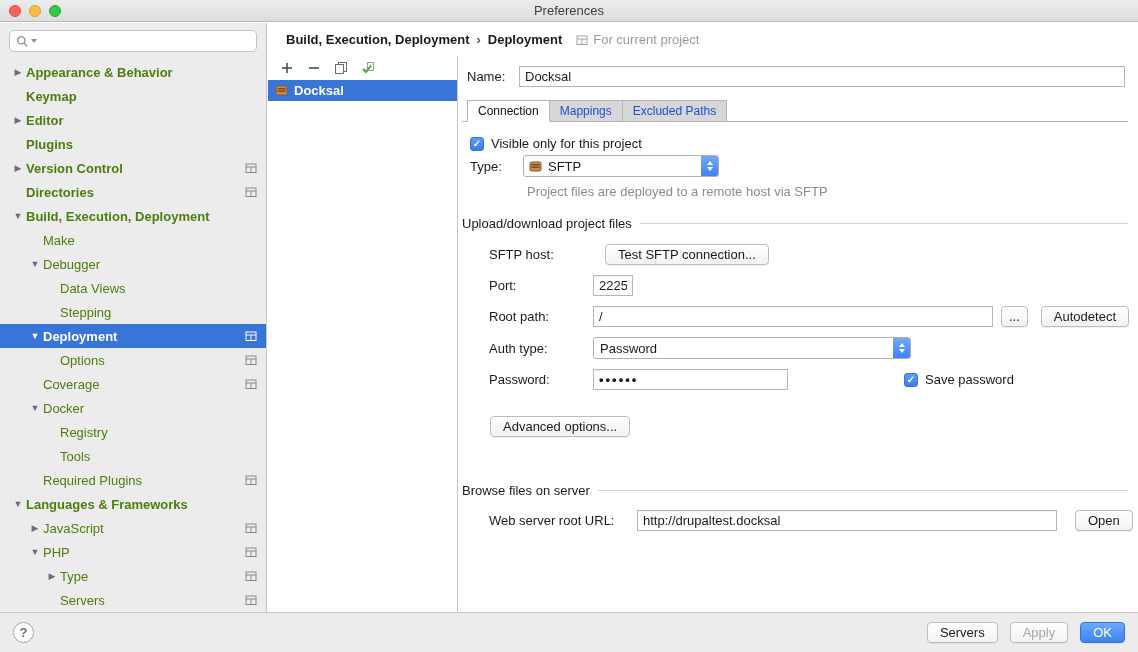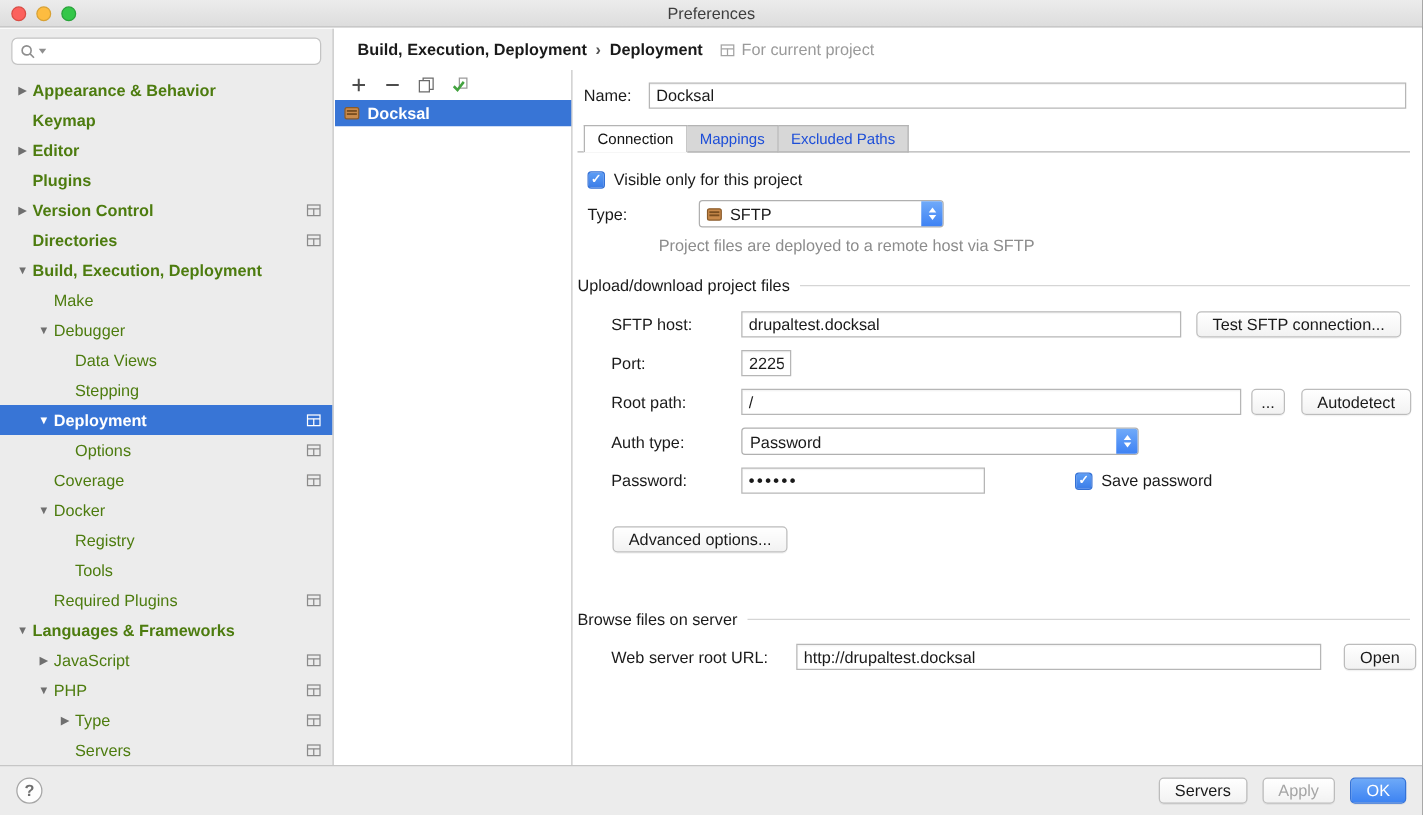--- a/index.html
+++ b/index.html
@@ -79,21 +79,21 @@
   .tab.selected { background:#fff; border-bottom:1px solid #fff; color:#111; }
   
   .cb-row { margin:14px 0 0 8px; }
   .checkbox {
     width:14px; height:14px; border-radius:3px; flex:none;
     background:linear-gradient(#5c9df5,#3b7de8); border:1px solid #3471d6;
     display:flex; align-items:center; justify-content:center;
   }
   .checkbox.checked::after { content:"✓"; color:#fff; font-size:10px; font-weight:bold; line-height:1; }
   .cb-label { margin-left:7px; }
-  .type-row { margin:9px 0 0 8px;gap:36px; }
+  .type-row { margin:4px 0 0 8px; }
   .type-label { width:53px; }
   .combo {
     height:22px; border:1px solid #b0b0b0; border-radius:3px; background:#fff;
     display:flex; align-items:center; position:relative; flex:none;
   }
   .combo-icon { line-height:0; margin-left:5px; flex:none; }
   .combo-text { margin-left:6px; flex:1; white-space:nowrap; overflow:hidden; }
   .combo-cap {
     flex:none; width:17px; align-self:stretch; margin-left:auto;
     background:linear-gradient(#70aaf9,#3e82f4); border-radius:0 2px 2px 0;
@@ -116,21 +116,21 @@
     border:1px solid #bcbcbc; border-radius:4px; font:13px "Liberation Sans",sans-serif;
     color:#1a1a1a; cursor:default; flex:none; box-shadow:0 1px 0 rgba(0,0,0,0.05);
   }
   .btn.primary { background:linear-gradient(#6da9f8,#3d83f2); border-color:#3372d8; color:#fff; }
   .btn.disabled { color:#a5a5a5; }
   .btn.small { padding:0 7px; }
   .test-btn { margin-left:12px; }
   .browse-btn { margin-left:8px; }
   .autodetect-btn { margin-left:13px; }
   .open-btn { margin-left:18px; }
-  .save-pw { margin-left:72px; display:flex; align-items:center; }
+  .save-pw { margin-left:116px; display:flex; align-items:center; }
   .adv-row { margin:26px 0 0 28px; }
   .section2 { margin-top:46px; }
   .web-row { margin-top:12px; }
   .pw-field { font-weight:bold; letter-spacing:2px; }
   
   .footer {
     position:absolute; left:0; right:0; bottom:0; height:40px; background:#ececec;
     border-top:1px solid #c6c6c6; display:flex; align-items:center; padding:0 13px;
   }
   .help-btn {
@@ -406,21 +406,20 @@
 
           <div class="help-text">Project files are deployed to a remote host via SFTP</div>
 
           <div class="section">
             <span class="section-label">Upload/download project files</span>
             <span class="rule"></span>
           </div>
 
           <div class="frow grp" style="margin-top:13px">
             <span class="flabel glabel">SFTP host:</span>
-            <input class="tf" style="width: 352px;" value="drupaltest.docksal">
             <button class="btn test-btn">Test SFTP connection...</button>
           </div>
 
           <div class="frow grp">
             <span class="flabel glabel">Port:</span>
             <input class="tf" style="width: 40px;" value="2225">
           </div>
 
           <div class="frow grp">
             <span class="flabel glabel">Root path:</span>

